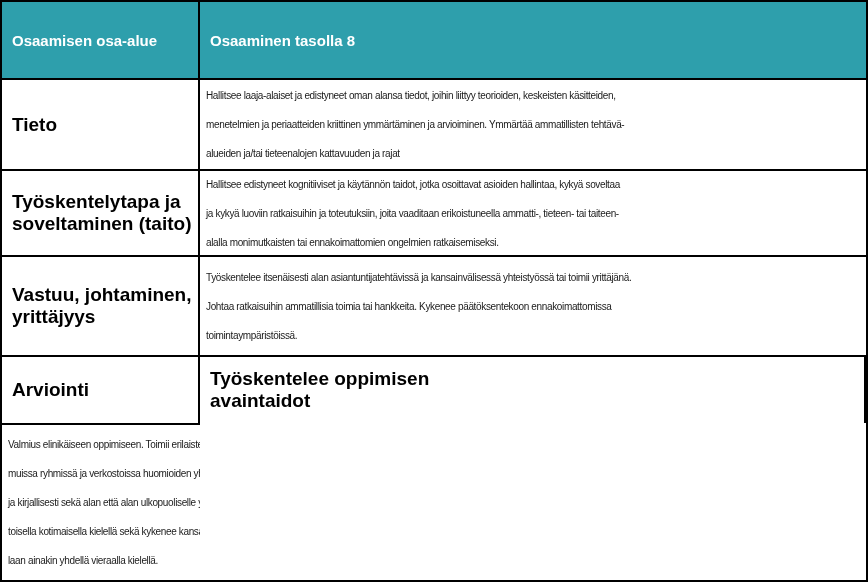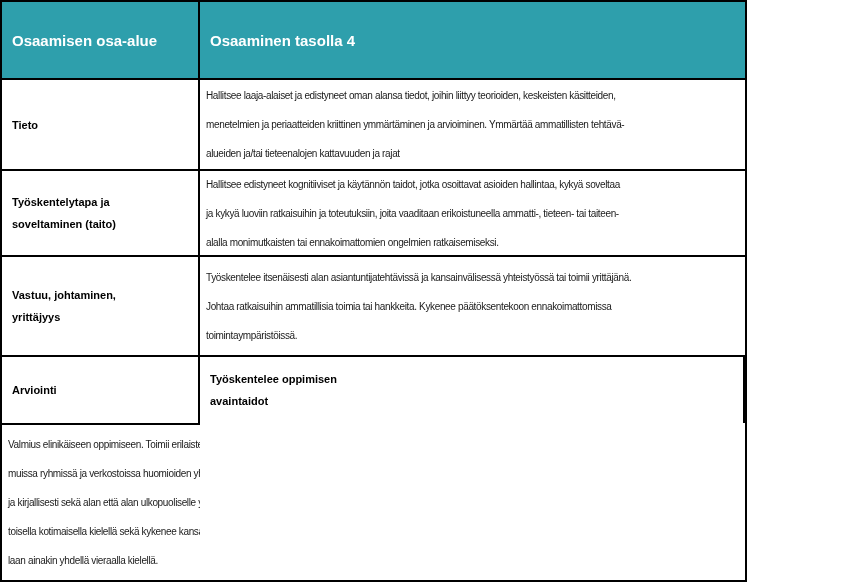--- a/index.html
+++ b/index.html
@@ -2,21 +2,21 @@
 <html><head>
 <meta charset="utf-8">
 <style>
   html, body {
     margin: 0;
     padding: 0;
     background: #ffffff;
     font-family: "Liberation Sans", "DejaVu Sans", sans-serif;
   }
   .table {
-    width: 747px;
+    width: 868px;
     height: 582px;
     box-sizing: border-box;
     border: 2px solid var(--border, #000000);
     background: var(--cell-bg, #ffffff);
     display: grid;
     grid-template-columns: 198px 1fr;
     grid-template-rows: 76px 91px 86px 100px 68px 157px;
   }
   .cell {
     box-sizing: border-box;
@@ -32,21 +32,21 @@
   }
   .head {
     background: var(--header-bg, #2E9FAC);
     color: var(--header-text, #ffffff);
     font-weight: bold;
     font-size: 15px;
     padding-left: 10px;
   }
   .area {
     font-weight: bold;
-    font-size: 11px;
+    font-size: 19px;
     line-height: 22px;
     color: #000000;
     padding-left: 10px;
     padding-right: 4px;
     white-space: pre;
   }
   .desc {
     font-size: 10px;
     line-height: 29px;
     letter-spacing: -0.35px;
@@ -58,21 +58,21 @@
 </style>
 </head>
 <body>
 
 <div class="table" style="--header-bg: #2E9FAC; --header-text: #FFFFFF; --border: #000000; --cell-bg: #FFFFFF; --text: #1A1A1A;">
 
   <div class="cell head col-left">
     <span>Osaamisen osa-alue</span>
   </div>
   <div class="cell head">
-    <span>Osaaminen tasolla 4</span>
+    <span>Osaaminen tasolla 8</span>
   </div>
 
   <div class="cell area col-left row-border">
     <span>Tieto</span>
   </div>
   <div class="cell desc row-border">
     <span>Hallitsee laaja-alaiset ja edistyneet oman alansa tiedot, joihin liittyy teorioiden, keskeisten käsitteiden,
 menetelmien ja periaatteiden kriittinen ymmärtäminen ja arvioiminen. Ymmärtää ammatillisten tehtävä-
 alueiden ja/tai tieteenalojen kattavuuden ja rajat</span>
   </div>

